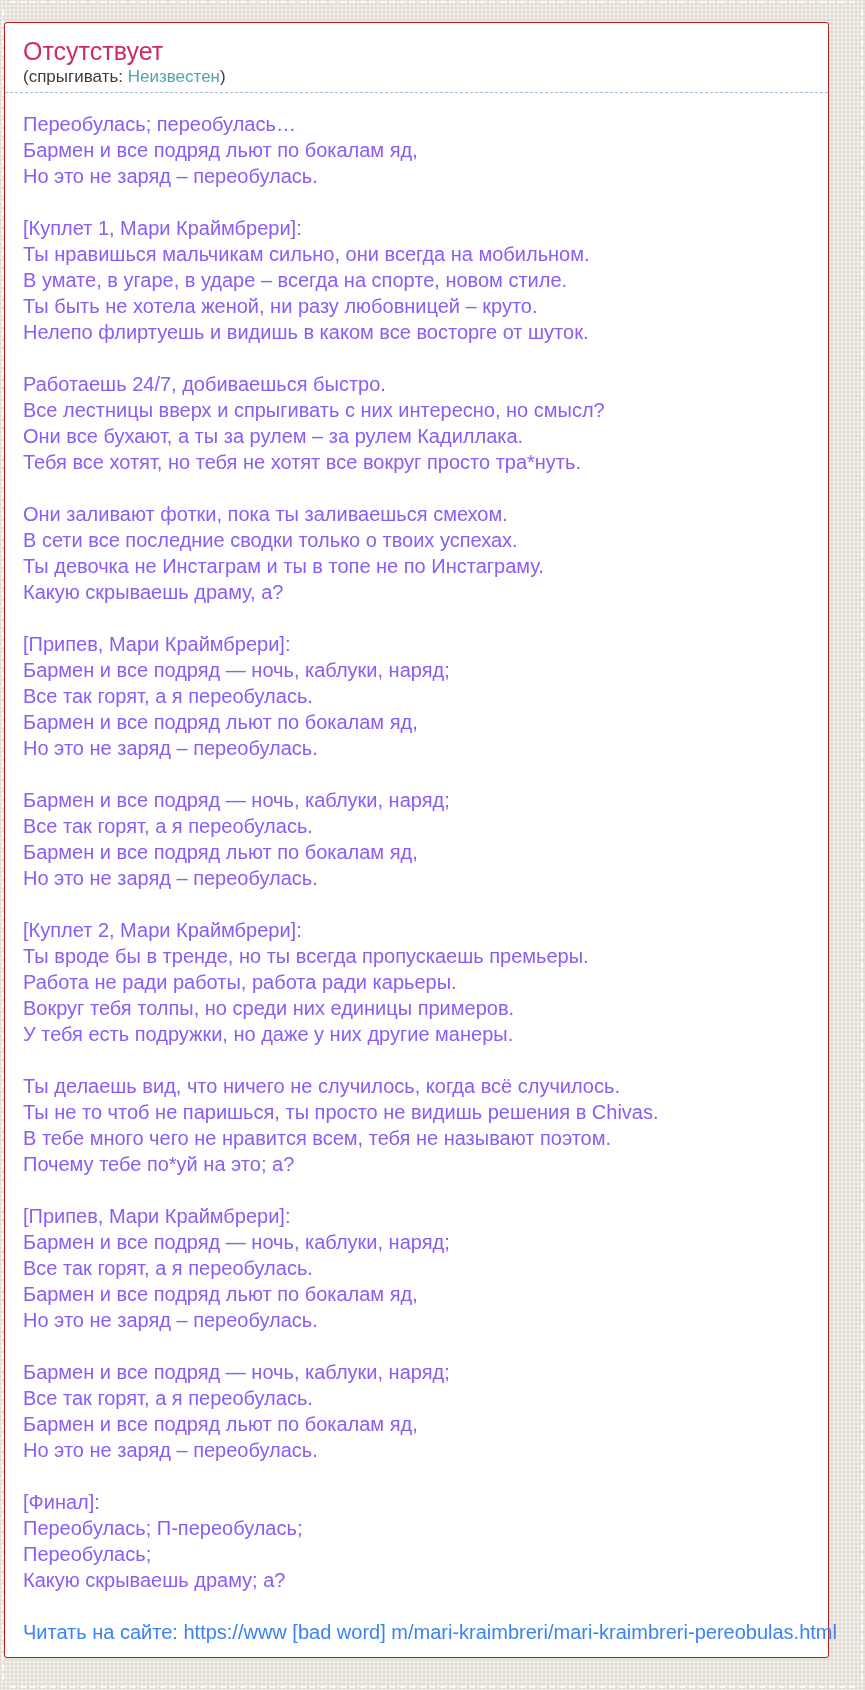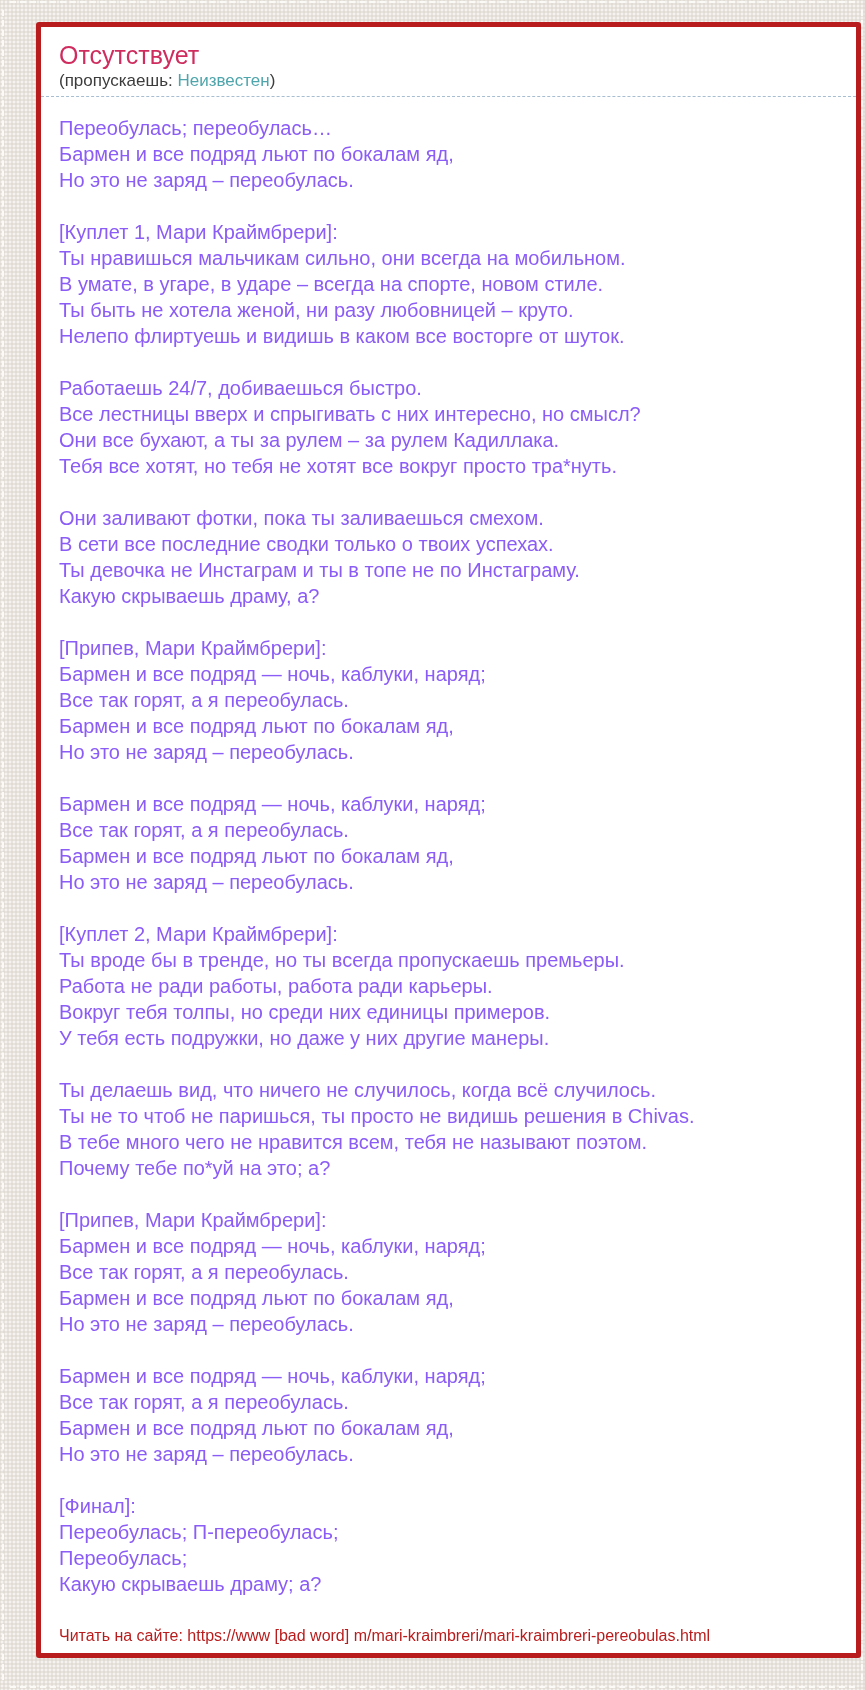--- a/index.html
+++ b/index.html
@@ -23,26 +23,26 @@
 
   
   .stitch { position: absolute; z-index: 0; }
   .stitch-top    { top: 1px;    left: 10px; right: 10px; height: 0; border-top: 2px dashed #fbfaf6; }
   .stitch-bottom { bottom: 2px; left: 10px; right: 10px; height: 0; border-bottom: 2px dashed #fbfaf6; }
   .stitch-left   { left: 2px;   top: 10px; bottom: 10px; width: 0; border-left: 2px dashed #fbfaf6; }
   .stitch-right  { right: 2px;  top: 10px; bottom: 10px; width: 0; border-right: 2px dashed #fbfaf6; }
 
   .card {
     position: absolute;
-    left: 36px;
+    left: 4px;
     top: 22px;
     width: 825px;
     height: 1636px;
     background: #ffffff;
-    border: 5px solid #b91c1c;
+    border: 1px solid #b91c1c;
     border-radius: 3px;
     box-shadow: 0 1px 2px rgba(0,0,0,0.05);
     z-index: 1;
   }
 
   .card-header {
     padding: 13px 18px 4px 18px;
     border-bottom: 1px dashed #a7bed2;
   }
 
@@ -74,40 +74,40 @@
     font-size: 20px;
     line-height: 26px;
     color: #8b5cf6;
     white-space: pre;
     overflow: visible;
   }
 
   .site-note {
     margin-top: 26px;
     padding: 0 18px;
-    font-size: 16px;
+    font-size: 20px;
     line-height: 26px;
-    color: #b91c1c;
+    color: #3b82f6;
     white-space: nowrap;
     overflow: visible;
   }
 </style>
 </head>
 <body>
 
 <div class="stitch stitch-top"></div>
 <div class="stitch stitch-bottom"></div>
 <div class="stitch stitch-left"></div>
 <div class="stitch stitch-right"></div>
 
 <div class="card">
 
   <div class="card-header">
     <a class="song-title">Отсутствует</a>
-    <div class="artist-line"><span>(пропускаешь: </span><a class="artist-link">Неизвестен</a><span>)</span></div>
+    <div class="artist-line"><span>(спрыгивать: </span><a class="artist-link">Неизвестен</a><span>)</span></div>
   </div>
 
   <div class="lyrics">Переобулась; переобулась…
 Бармен и все подряд льют по бокалам яд,
 Но это не заряд – переобулась.
 
 [Куплет 1, Мари Краймбрери]:
 Ты нравишься мальчикам сильно, они всегда на мобильном.
 В умате, в угаре, в ударе – всегда на спорте, новом стиле.
 Ты быть не хотела женой, ни разу любовницей – круто.

